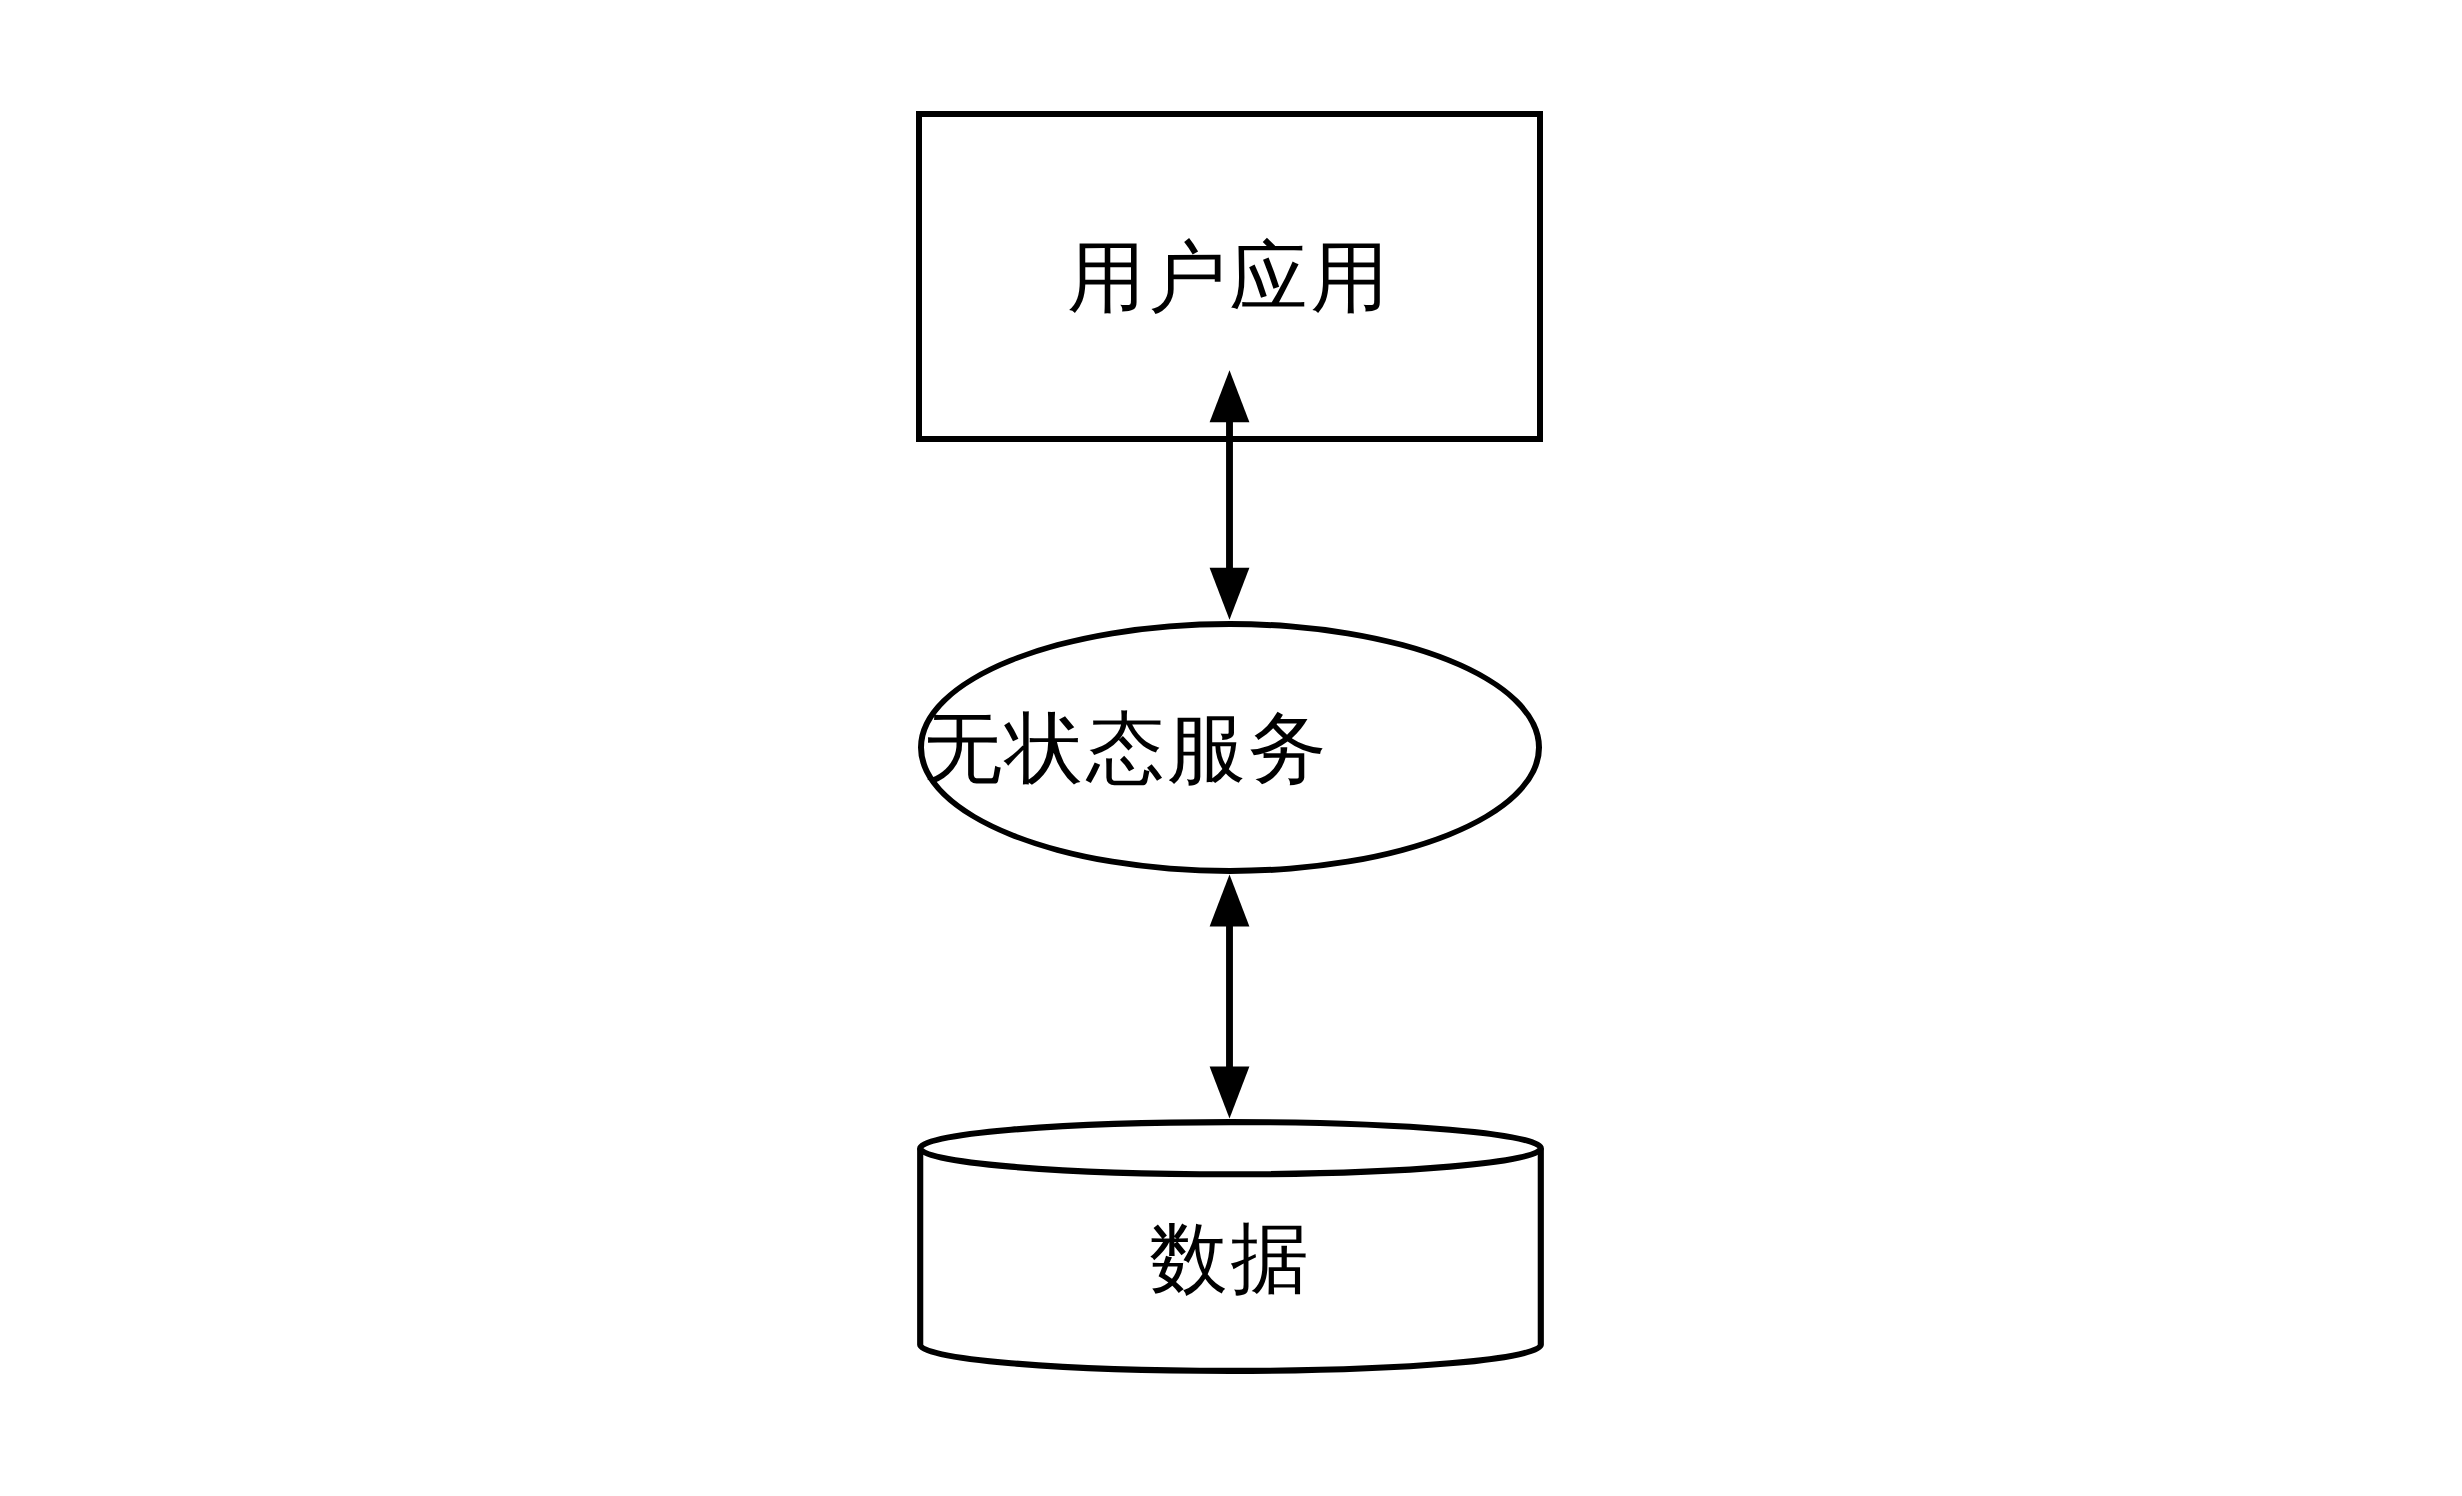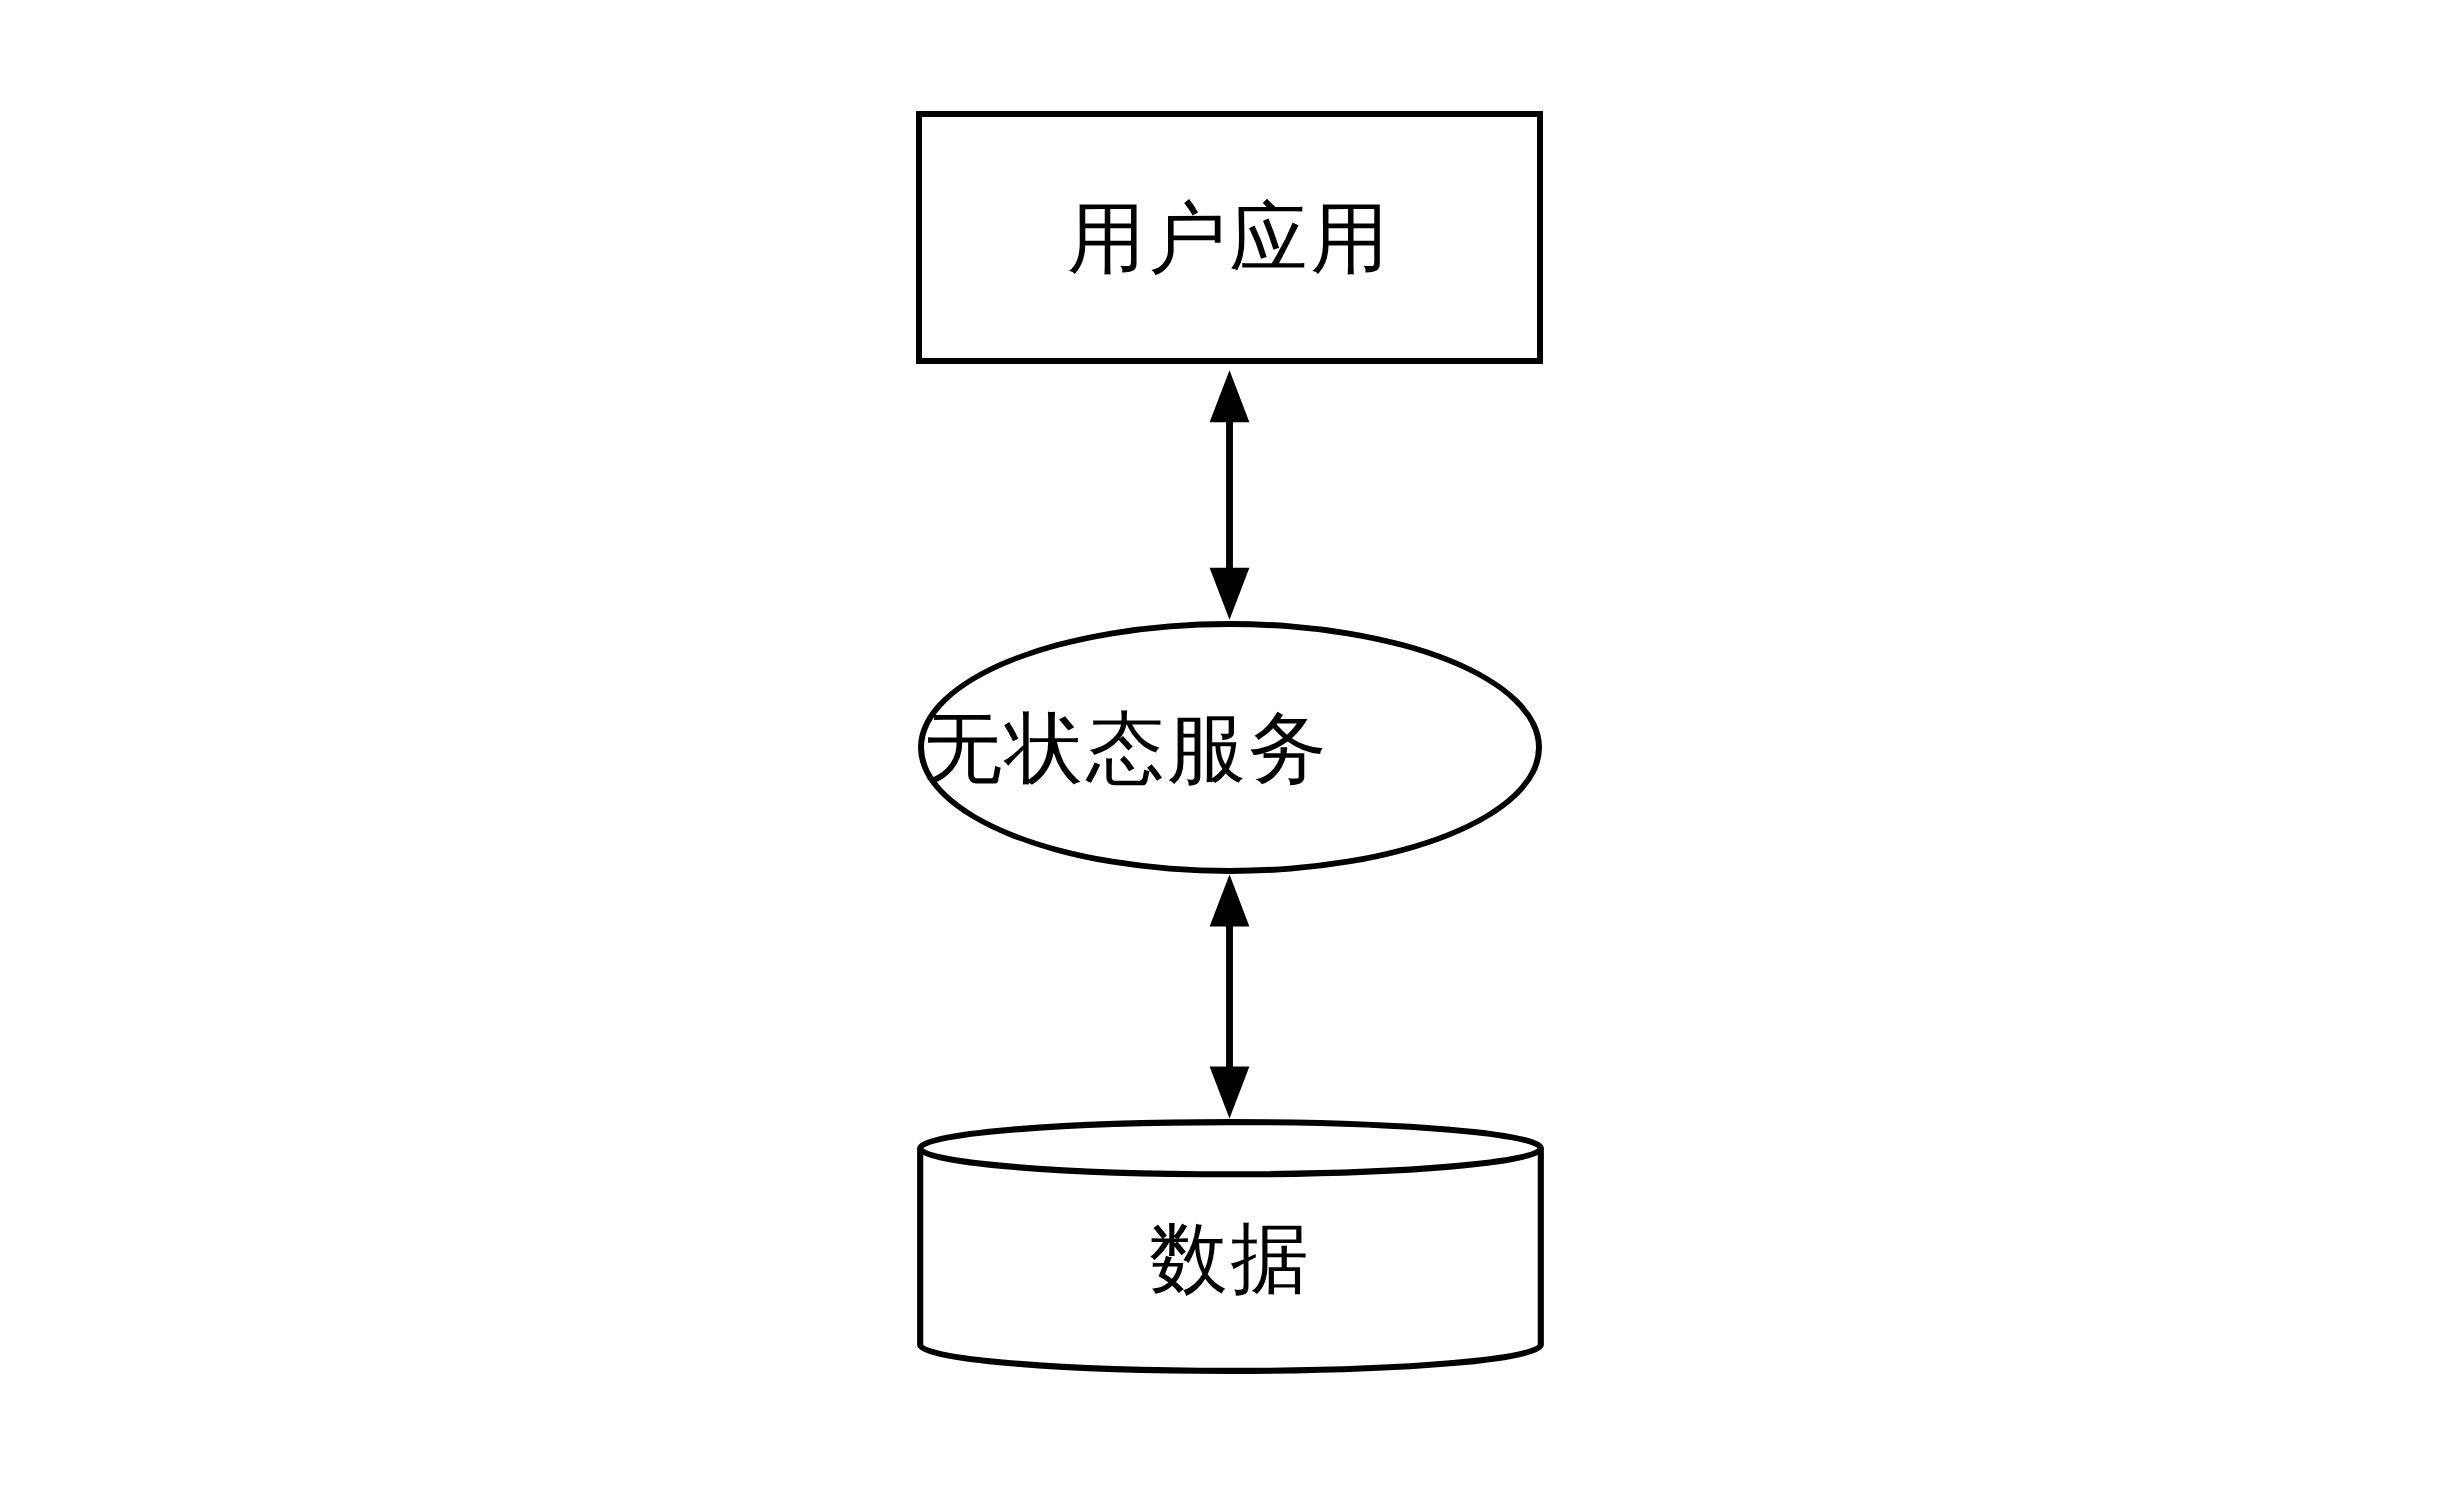--- a/index.html
+++ b/index.html
@@ -20,21 +20,21 @@
     font-size: 78px;
     letter-spacing: 3.1px;
     white-space: nowrap;
     line-height: 1;
   }
   .node-rect {
     position: absolute;
     left: 916px;
     top: 111px;
     width: 627px;
-    height: 253px;
+    height: 331px;
     box-sizing: border-box;
     border: 6.1px solid #000000;
     background: #ffffff;
     display: flex;
     align-items: center;
     justify-content: center;
   }
   .node-ellipse {
     position: absolute;
     left: 918px;

